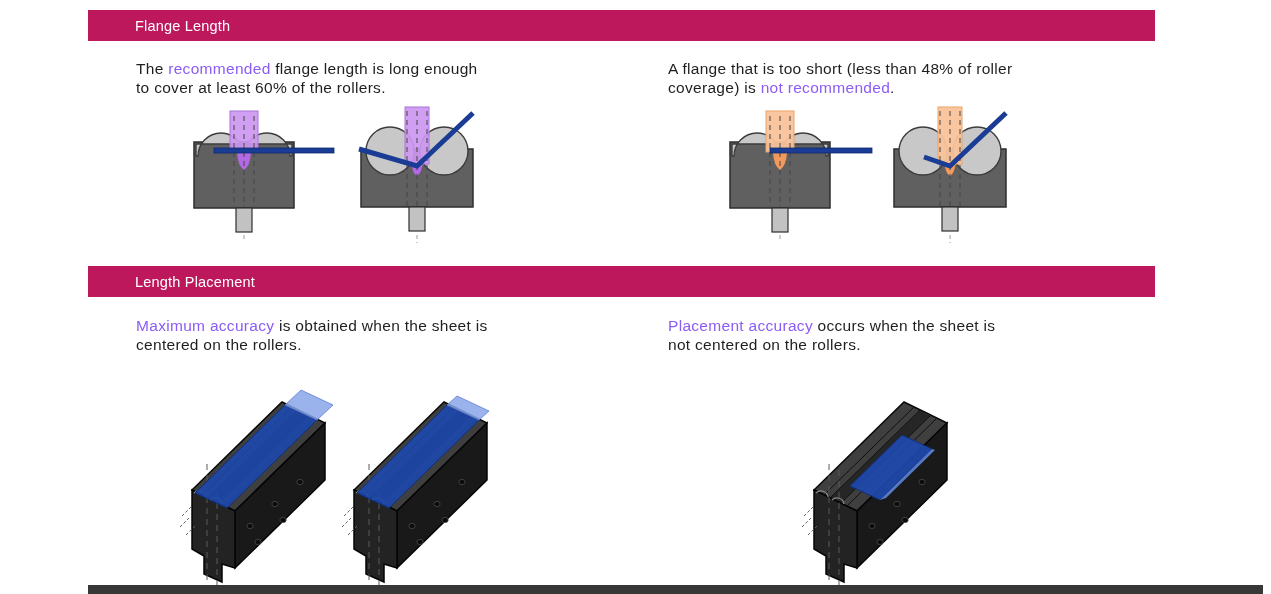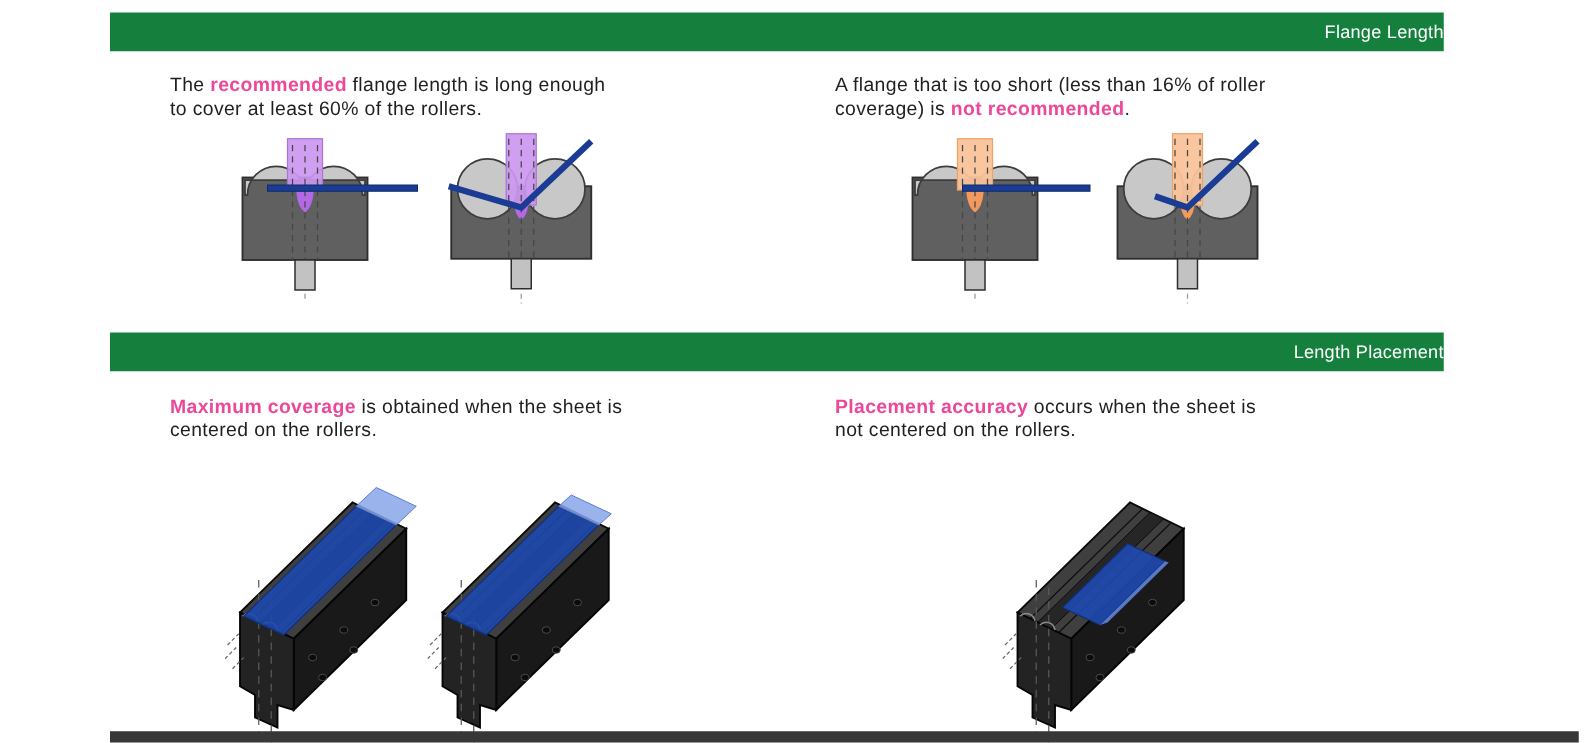--- a/index.html
+++ b/index.html
@@ -3,31 +3,31 @@
 <meta charset="utf-8">
 <style>
   html,body{margin:0;padding:0;}
   body{
     width:1271px;height:594px;position:relative;overflow:hidden;
     background:#ffffff;
     font-family:"Liberation Sans", sans-serif;
   }
   .abs{position:absolute;}
   .section-bar{
-    left:88px;width:1067px;height:31px;background:#15803d;
-    display:flex;align-items:center;justify-content:flex-end;
+    left:88px;width:1067px;height:31px;background:#be185d;
+    display:flex;align-items:center;
   }
   .section-bar .bar-label{
     color:#ffffff;font-size:14.5px;padding-left:47px;letter-spacing:.2px;
   }
   .para{
     font-size:15.5px;line-height:19.5px;color:#1f1f1f;
     letter-spacing:.3px;white-space:pre-line;width:440px;
   }
-  .para b{font-weight:700;color:#ec4899;}
+  .para b{font-weight:400;color:#8b5cf6;}
   .cutoff-bar{
     left:88px;top:585px;width:1175px;height:9px;background:#373737;
   }
   svg{display:block;}
 </style>
 </head>
 <body>
 
 <svg width="0" height="0" style="position:absolute" aria-hidden="true">
   <defs>
@@ -57,21 +57,21 @@
   </defs>
 </svg>
 
 <div class="abs section-bar" style="top:10px">
   <span class="bar-label">Flange Length</span>
 </div>
 
 <p class="abs para" style="left:136px;top:43px"><span>The </span><b>recommended</b><span> flange length is long enough
 to cover at least 60% of the rollers.</span></p>
 
-<p class="abs para" style="left:668px;top:43px"><span>A flange that is too short (less than 16% of roller
+<p class="abs para" style="left:668px;top:43px"><span>A flange that is too short (less than 48% of roller
 coverage) is </span><b>not recommended</b><span>.</span></p>
 
 <svg class="abs" style="left:186px;top:108px" width="155" height="132" viewBox="0 0 155 132">
   <rect x="8" y="34" width="100" height="66" fill="#606060" stroke="#2e2e2e" stroke-width="1.5"></rect>
   <path d="M10,36 H106 V48 H104 A23,23 0 0 0 58,48 A23,23 0 0 0 12,48 H10 Z" fill="#c8c8c8" stroke="#3c3c3c" stroke-width="1.4"></path>
   <path d="M51,45 Q52,58 58,62 Q64,58 65,45 Z" fill="#b469e4"></path>
   <rect x="44" y="3" width="28" height="41" fill="#cd97f0" fill-opacity="0.92" stroke="#a875d8" stroke-width="1"></rect>
   <path d="M48,8 V100 M58,8 V100 M68,8 V100" stroke="#454545" stroke-width="1" stroke-dasharray="5,4" fill="none"></path>
   <rect x="28" y="40" width="120" height="5" fill="#1b3c94" stroke="#0e2a6e" stroke-width="0.8"></rect>
   <rect x="50" y="100" width="16" height="24" fill="#c2c2c2" stroke="#2e2e2e" stroke-width="1.2"></rect>
@@ -110,21 +110,21 @@
   <path d="M52,6 V102 M62,6 V102 M72,6 V102" stroke="#454545" stroke-width="1" stroke-dasharray="5,4" fill="none"></path>
   <path d="M36,52 L62,61 L118,8" fill="none" stroke="#1b3c94" stroke-width="5" stroke-linejoin="miter"></path>
   <rect x="54" y="102" width="16" height="24" fill="#c2c2c2" stroke="#2e2e2e" stroke-width="1.2"></rect>
   <path d="M62,130 V138" stroke="#9a9a9a" stroke-width="1" stroke-dasharray="4,3" fill="none"></path>
 </svg>
 
 <div class="abs section-bar" style="top:266px">
   <span class="bar-label">Length Placement</span>
 </div>
 
-<p class="abs para" style="left:136px;top:300px"><span></span><b>Maximum coverage</b><span> is obtained when the sheet is
+<p class="abs para" style="left:136px;top:300px"><span></span><b>Maximum accuracy</b><span> is obtained when the sheet is
 centered on the rollers.</span></p>
 
 <p class="abs para" style="left:668px;top:300px"><span></span><b>Placement accuracy</b><span> occurs when the sheet is
 not centered on the rollers.</span></p>
 
 <svg class="abs" style="left:180px;top:368px" width="165" height="226" viewBox="0 0 165 226">
   <use href="#block3d"></use>
   <path d="M15,125 L47,140 L137,52 L105,37 Z" fill="#1d49ad" fill-opacity="0.9" stroke="#10307c" stroke-width="1"></path>
   <path d="M105,37 L121,22 L153,37 L137,52 Z" fill="#8aa6ea" fill-opacity="0.85" stroke="#5c7fd0" stroke-width="0.8"></path>
 </svg>

